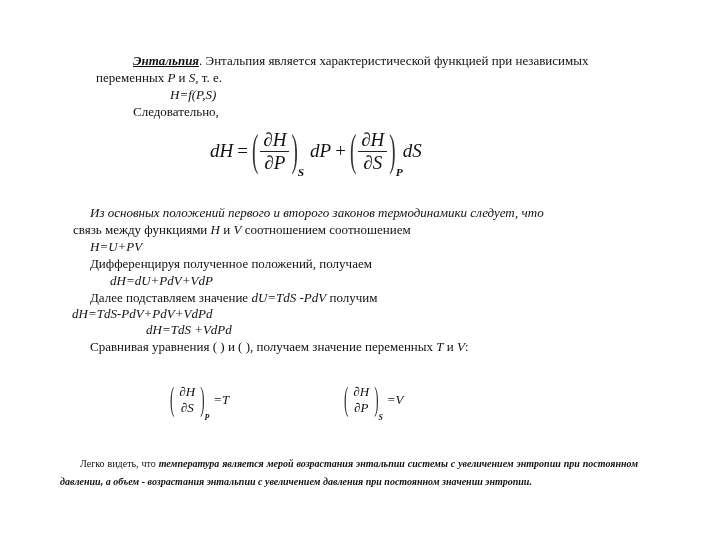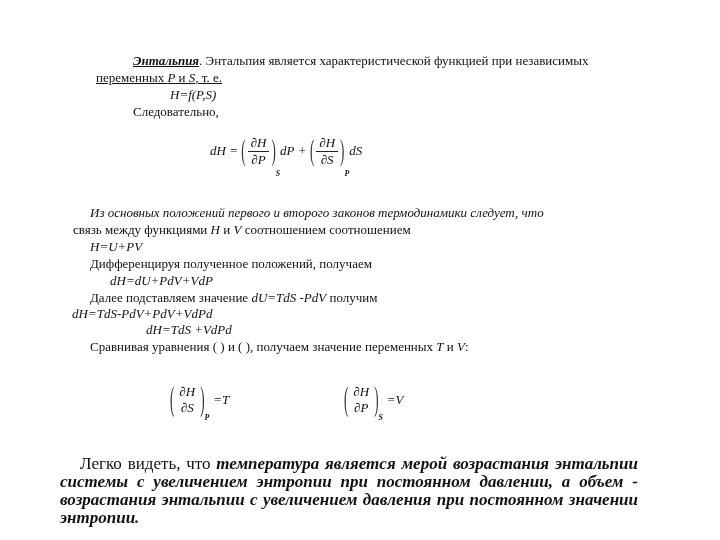--- a/index.html
+++ b/index.html
@@ -10,47 +10,47 @@
   .line { position:absolute; font-size:13px; white-space:nowrap; line-height:15px; }
   .i { font-style:italic; }
   .bi { font-style:italic; font-weight:bold; }
   .u { text-decoration:underline; }
   .eq { position:absolute; font-family:"Liberation Serif", "DejaVu Serif", serif; font-style:italic; display:flex; align-items:center; white-space:nowrap; }
   .frac { display:inline-flex; flex-direction:column; align-items:center; margin:0 2px; }
   .frac .num { border-bottom:1px solid #222; padding:0 3px; }
   .frac .den { padding:0 3px; }
   .paren { font-style:normal; font-weight:200; transform:scaleY(2.3); display:inline-block; color:#333; }
   .sub { font-size:0.6em; align-self:flex-end; margin-bottom:-2px; font-weight:bold; }
-  .just { position:absolute; font-size:17px; line-height:18px; text-align:justify; }
+  .just { position:absolute; font-size:10px; line-height:18px; text-align:justify; }
 </style>
 </head>
 <body>
 
 <div>
 
   <div class="line" style="left:133px; top:53px;">
     <span class="bi u">Энтальпия</span><span>. Энтальпия является характеристической функцией при независимых</span>
   </div>
-  <div class="line" style="left:96px; top:70px;text-decoration:underline;">
+  <div class="line" style="left:96px; top:70px;">
     <span>переменных </span><span class="i">P</span><span> и </span><span class="i">S</span><span>, т. е.</span>
   </div>
   <div class="line i" style="left:170px; top:87px;">H=f(P,S)</div>
   <div class="line" style="left:133px; top:104px;">Следовательно,</div>
 
-  <div class="eq" style="left:210px; top:126px; height:50px; font-size:13px;">
+  <div class="eq" style="left:210px; top:126px; height:50px; font-size:19px;">
     <span>dH</span>
     <span style="font-style:normal; margin:0 4px;">=</span>
     <span class="paren">(</span>
     <span class="frac">
       <span class="num">∂H</span>
       <span class="den">∂P</span>
     </span>
     <span class="paren">)</span>
     <span class="sub">S</span>
-    <span style="">dP</span>
+    <span style="margin-left:6px;">dP</span>
     <span style="font-style:normal; margin:0 4px;">+</span>
     <span class="paren">(</span>
     <span class="frac">
       <span class="num">∂H</span>
       <span class="den">∂S</span>
     </span>
     <span class="paren">)</span>
     <span class="sub">P</span>
     <span style="">dS</span>
   </div>

